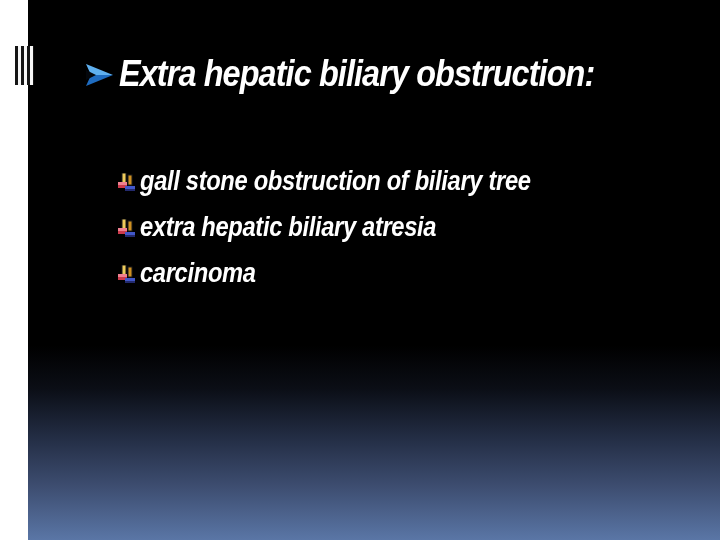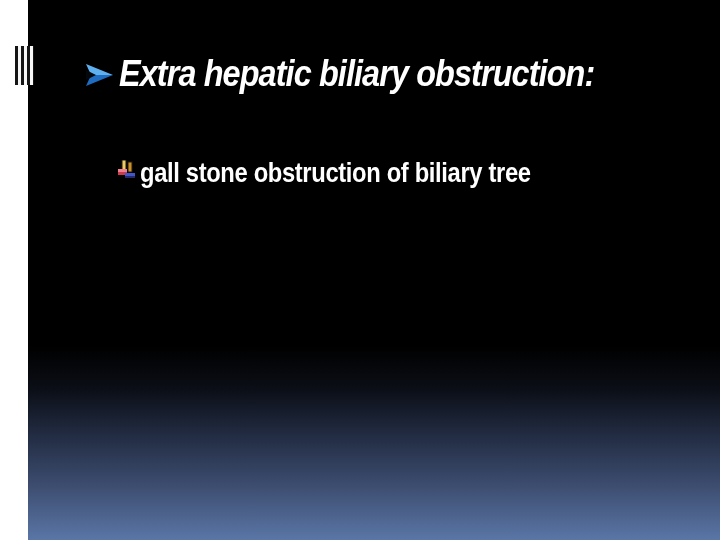--- a/index.html
+++ b/index.html
@@ -40,21 +40,21 @@
   }
   .arrow-wrap { width: 28px; height: 26px; flex: 0 0 auto; margin-top: 2px; }
   .title-text {
     color: #ffffff; font-style: italic; font-weight: 700; font-size: 36px;
     letter-spacing: -1px; white-space: nowrap;
     display: inline-block; transform: scaleX(0.90); transform-origin: left center;
     text-shadow: 0 1px 2px rgba(0,0,0,0.65);
   }
 
   .bullet-list { position: absolute; left: 90px; top: 158px; }
-  .row { height: 46px; display: flex; align-items: flex-start; }
+  .row { height: 46px; display: flex; align-items: center; font-style: italic; }
   .mini-icon { width: 18px; height: 18px; flex: 0 0 auto; margin-right: 4px; margin-top: 2px; }
   .item-text {
     color: #ffffff; font-weight: 700; font-size: 27px;
     letter-spacing: -0.4px; white-space: nowrap;
     display: inline-block; transform: scaleX(0.88); transform-origin: left center;
     text-shadow: 0 1px 2px rgba(0,0,0,0.65);
   }
 </style>
 </head>
 <body>
@@ -90,20 +90,46 @@
         <rect x="10" y="2" width="4" height="10" stroke="#1a1a1a" stroke-width="1" fill="#cf9020"></rect>
         <rect x="0" y="9" width="9" height="3" fill="#ef8090"></rect>
         <rect x="0" y="12" width="9" height="3" fill="#cc3a4c"></rect>
         <rect x="7" y="13" width="10" height="4" fill="#4157c9"></rect>
         <rect x="7" y="16" width="10" height="2" fill="#232a6e"></rect>
       </svg>
     </span>
     <span class="item-text">gall stone obstruction of biliary tree</span>
   </div>
 
+  <div class="row">
+    <span class="mini-icon">
+      <svg width="18" height="18" viewBox="0 0 18 18">
+        <rect x="4" y="0" width="4" height="10" stroke="#1a1a1a" stroke-width="1" fill="#eecb5a"></rect>
+        <rect x="10" y="2" width="4" height="10" stroke="#1a1a1a" stroke-width="1" fill="#cf9020"></rect>
+        <rect x="0" y="9" width="9" height="3" fill="#ef8090"></rect>
+        <rect x="0" y="12" width="9" height="3" fill="#cc3a4c"></rect>
+        <rect x="7" y="13" width="10" height="4" fill="#4157c9"></rect>
+        <rect x="7" y="16" width="10" height="2" fill="#232a6e"></rect>
+      </svg>
+    </span>
+    <span class="item-text">extra hepatic biliary atresia</span>
+  </div>
 
 
 
 
+  <div class="row">
+    <span class="mini-icon">
+      <svg width="18" height="18" viewBox="0 0 18 18">
+        <rect x="4" y="0" width="4" height="10" stroke="#1a1a1a" stroke-width="1" fill="#eecb5a"></rect>
+        <rect x="10" y="2" width="4" height="10" stroke="#1a1a1a" stroke-width="1" fill="#cf9020"></rect>
+        <rect x="0" y="9" width="9" height="3" fill="#ef8090"></rect>
+        <rect x="0" y="12" width="9" height="3" fill="#cc3a4c"></rect>
+        <rect x="7" y="13" width="10" height="4" fill="#4157c9"></rect>
+        <rect x="7" y="16" width="10" height="2" fill="#232a6e"></rect>
+      </svg>
+    </span>
+    <span class="item-text">carcinoma</span>
+  </div>
 </div>
 
   </div>
 </div>
 
 </body></html>

